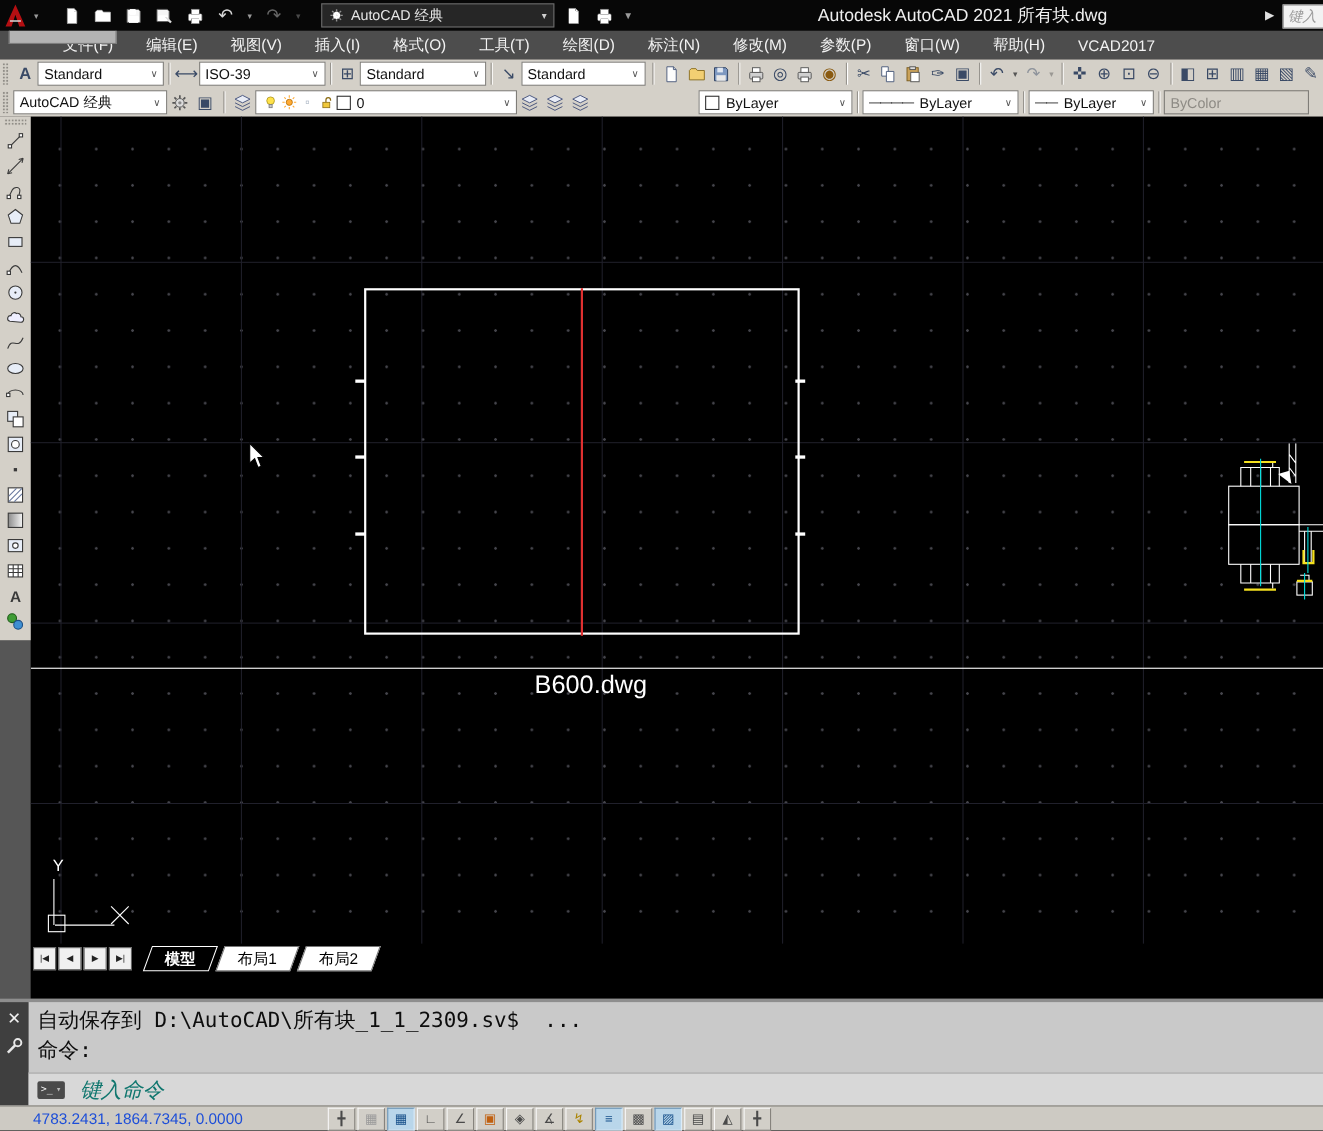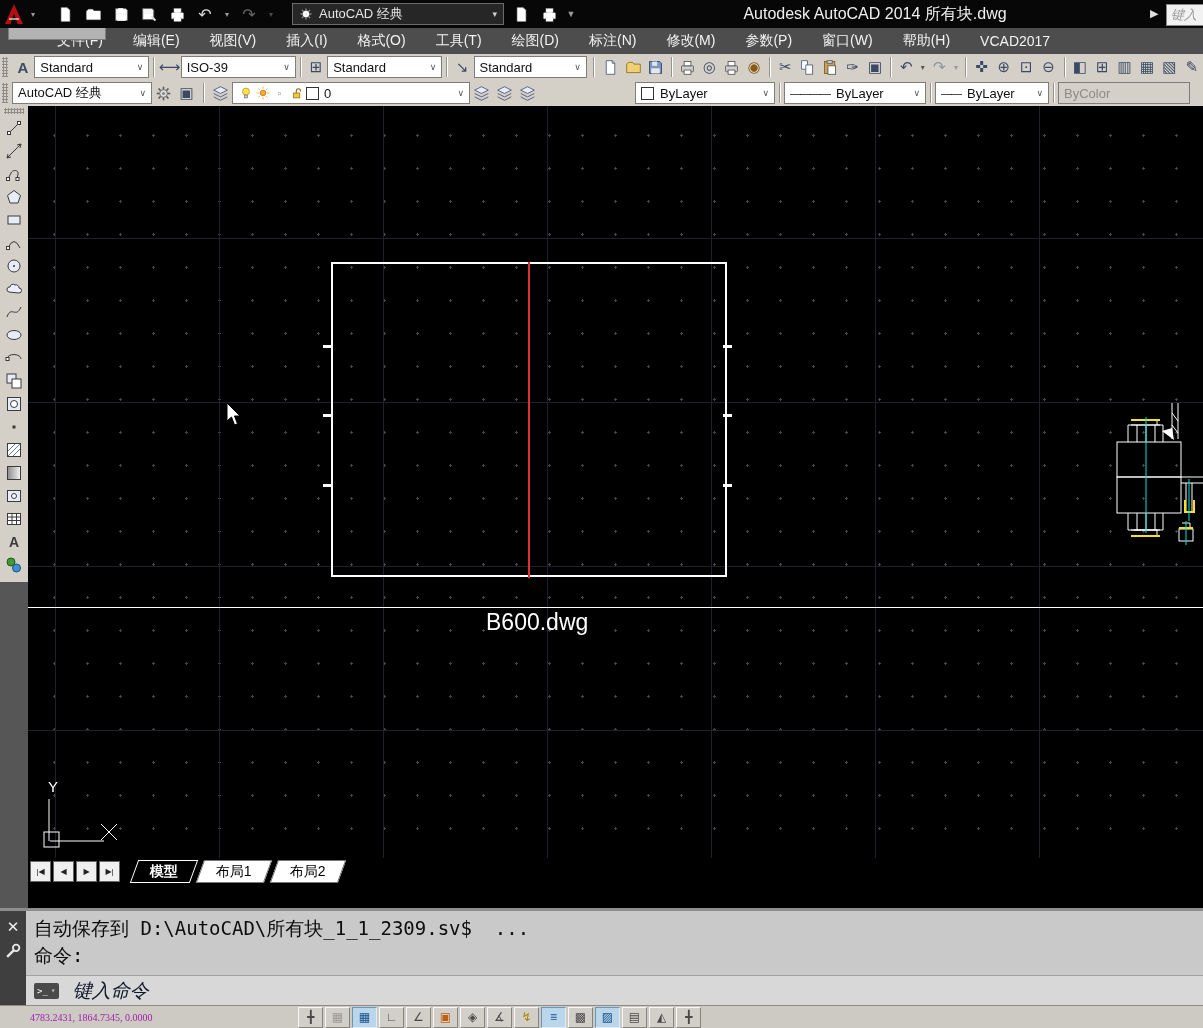--- a/index.html
+++ b/index.html
@@ -105,27 +105,27 @@
   #cmd-history{position:absolute;left:26px;top:0;width:1177px;height:64px;
                font-family:"DejaVu Sans Mono","Liberation Mono",monospace;
                font-size:19px;color:#0d0d0d;padding:4px 0 0 8px;box-sizing:border-box;line-height:27px;
                white-space:pre;}
   #cmd-input{position:absolute;left:26px;top:64px;width:1177px;height:30px;background:#d8d8d8;
              border-top:1px solid #a2a2a2;display:flex;align-items:center;box-sizing:border-box;}
   #cmd-prompt{margin-left:8px;height:16px;background:#4a4a4a;border-radius:2px;color:#fff;
               font-size:9px;font-family:"DejaVu Sans Mono",monospace;display:flex;align-items:center;
               padding:0 3px;gap:3px;}
   #cmd-prompt .chev{color:#bbb;font-size:8px;}
-  #cmd-placeholder{margin-left:14px;font-style:italic;color:#0f172a;font-size:19px;}
+  #cmd-placeholder{margin-left:14px;font-style:italic;color:#0f766e;font-size:19px;}
 
   
   #statusbar{position:absolute;left:0;top:1005px;width:1203px;height:23px;background:#cdcac3;
              border-top:1px solid #8e8b85;box-sizing:border-box;display:flex;align-items:center;}
-  #coords{margin-left:30px;font-family:Liberation Serif, serif;
-          font-size:10px;color:#a21caf;width:268px;}
+  #coords{margin-left:30px;font-family:Liberation Sans, sans-serif;
+          font-size:14px;color:#1d4ed8;width:268px;}
   .stb{width:23px;height:19px;margin-right:2px;background:#d2cfc8;
        border:1px solid;border-color:#f7f7f7 #86837d #86837d #f7f7f7;
        display:flex;align-items:center;justify-content:center;font-size:12px;color:#4a4a4a;}
   .stb.pressed{background:#b9d6ea;border-color:#6d94b5 #dcecf8 #dcecf8 #6d94b5;color:#17508a;}
   .stb.orange{color:#c06010;} .stb.yellow{color:#ab8400;}
 </style>
 </head>
 <body>
 
 <svg width="0" height="0" style="position:absolute">
@@ -264,21 +264,21 @@
             <use href="#s-doc"></use>
           </svg>
         </span>
       <span class="qbtn">
           <svg>
             <use href="#s-printer"></use>
           </svg>
         </span>
       <span class="qdd" style="font-size:9px">▼</span>
     </div>
-    <div id="win-title">Autodesk AutoCAD 2014   所有块.dwg</div>
+    <div id="win-title">Autodesk AutoCAD 2021   所有块.dwg</div>
     <span id="ic-expand">▶</span>
     <div id="ic-partial">键入</div>
   </div>
 
   <div id="menubar">
     <div style="width:42px"></div>
     <div class="menu-item">文件(F)</div>
     <div class="menu-item">编辑(E)</div>
     <div class="menu-item">视图(V)</div>
     <div class="menu-item">插入(I)</div>

